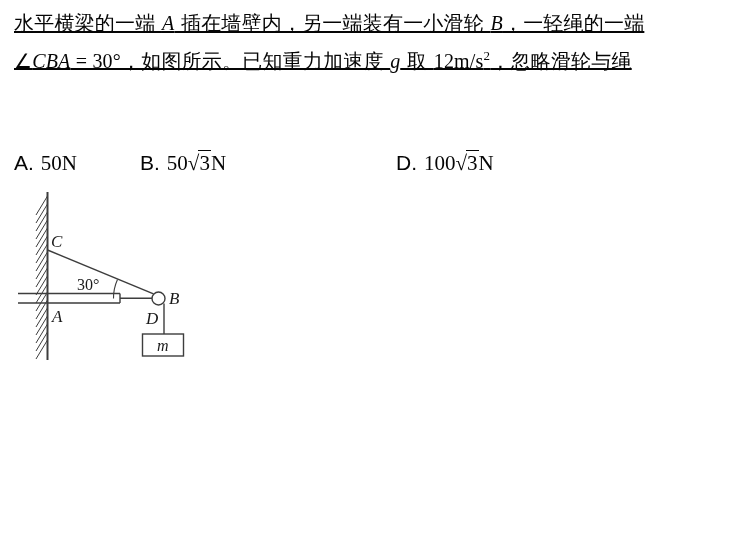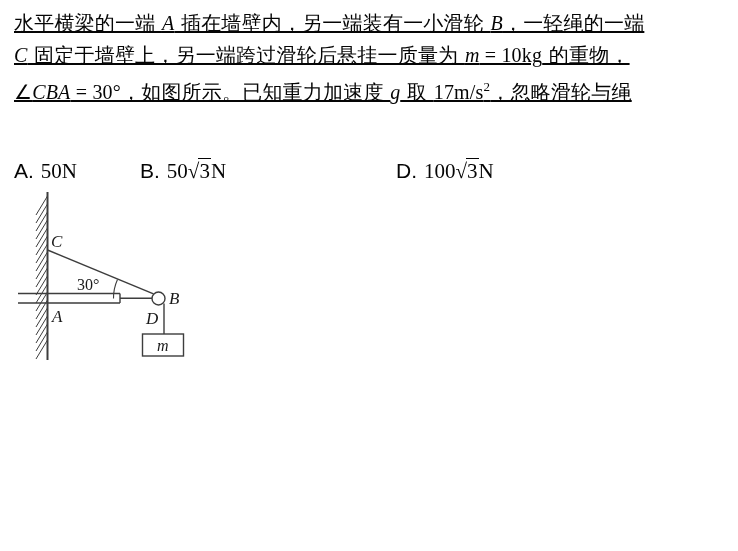--- a/index.html
+++ b/index.html
@@ -13,39 +13,38 @@
   }
   .problem {
     position:absolute; left:14px; top:8px; width:714px;
     font-size:20px; line-height:31.5px;
     letter-spacing:0.2px;
   }
   .pline { margin:0;text-decoration:underline; }
   .math-it  { font-family:"Liberation Serif", serif; font-style:italic; }
   .math-rm  { font-family:"Liberation Serif", serif; }
   sup.exp   { font-size:13px; font-family:"Liberation Serif", serif; }
-  .options  { position:absolute; top:151px; left:0; width:738px; height:30px; font-size:21px;margin-top:8px; }
+  .options  { position:absolute; top:151px; left:0; width:738px; height:30px; font-size:21px; }
   .opt      { position:absolute; top:0; white-space:nowrap; }
   .opt-a { left:14px; }  .opt-b { left:140px; }
   .opt-c { left:270px; } .opt-d { left:396px; }
   .opt .letter { font-family:"Liberation Sans", sans-serif; margin-right:7px; }
   .opt .val    { font-family:"Liberation Serif", serif; }
   .rad-sign    { margin-right:-1px; }
   .radicand    { border-top:1.5px solid #050505; padding:0 1px; line-height:1; }
   .figure { position:absolute; left:0; top:185px; }
   .fig-label { font-family:"Liberation Serif", serif; font-style:italic; fill:#1a1a1a; }
   .fig-angle { font-family:"Liberation Serif", serif; fill:#1a1a1a; }
 </style>
 </head>
 <body>
 
 <div class="problem">
   <p class="pline"><span>水平横梁的一端 </span><span class="math-it">A</span><span> 插在墙壁内，另一端装有一小滑轮 </span><span class="math-it">B</span><span>，一轻绳的一端</span></p>
-  <p class="pline"><span class="math-it">C</span><span> 固定于墙壁上，另一端跨过滑轮后悬挂一质量为 </span><span class="math-it">m</span><span class="math-rm"> = 10kg</span><span> 的重物，</span></p>
-  <p class="pline"><span class="math-rm">∠</span><span class="math-it">CBA</span><span class="math-rm"> = 30°</span><span>，如图所示。已知重力加速度 </span><span class="math-it">g</span><span> 取 </span><span class="math-rm">17m/s</span><sup class="exp">2</sup><span>，忽略滑轮与绳</span></p>
+  <p class="pline"><span class="math-rm">∠</span><span class="math-it">CBA</span><span class="math-rm"> = 30°</span><span>，如图所示。已知重力加速度 </span><span class="math-it">g</span><span> 取 </span><span class="math-rm">12m/s</span><sup class="exp">2</sup><span>，忽略滑轮与绳</span></p>
 </div>
 
 <div class="options">
   <span class="opt opt-a"><span class="letter">A.</span><span class="val">50N</span></span>
   <span class="opt opt-b"><span class="letter">B.</span><span class="val"><span>50</span><span class="rad-sign">√</span><span class="radicand">3</span><span>N</span></span></span>
   <span class="opt opt-d"><span class="letter">D.</span><span class="val"><span>100</span><span class="rad-sign">√</span><span class="radicand">3</span><span>N</span></span></span>
 </div>
 
 <svg class="figure" width="230" height="195" viewBox="0 185 230 195" stroke="#3d3d3d" fill="none">
 

